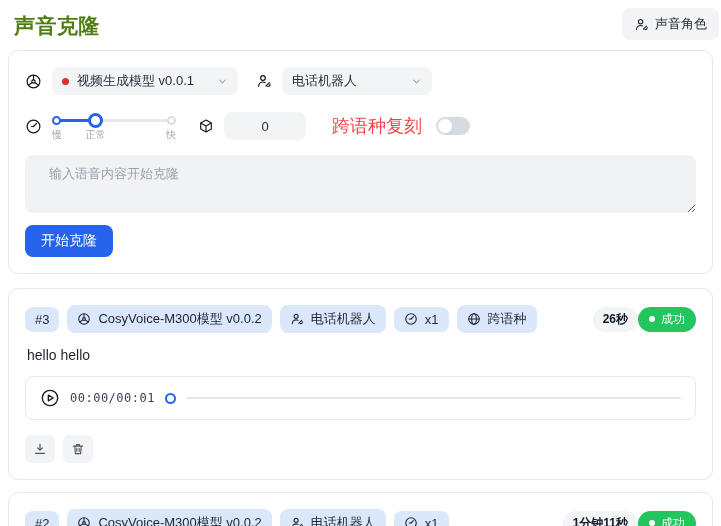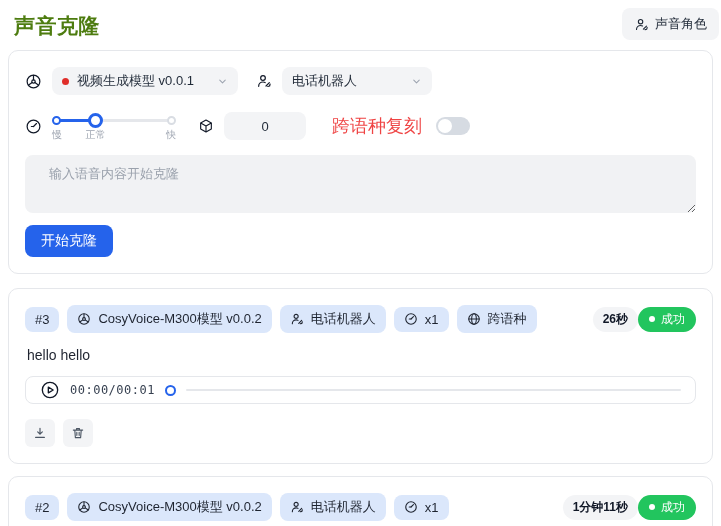--- a/index.html
+++ b/index.html
@@ -102,21 +102,21 @@
   .status-pill {
     background: #22c55e; color: #fff; border-radius: 999px; padding: 4px 11px;
     font-size: 12px; display: inline-flex; align-items: center; gap: 6px; white-space: nowrap;
   }
   .status-pill .dot { width: 6px; height: 6px; border-radius: 50%; background: #fff; }
 
   .result-text { font-size: 14px; color: #1f2430; margin: 14px 2px 0 2px; }
 
   .player {
     margin-top: 13px; border: 1px solid #e5e7eb; border-radius: 8px;
-    height: 28px; display: flex; align-items: center; gap: 10px; padding: 0 14px;
+    height: 44px; display: flex; align-items: center; gap: 10px; padding: 0 14px;
   }
   .play-btn { background: none; border: none; padding: 0; cursor: pointer; color: #111827; display: inline-flex; }
   .player-time { font-family: "DejaVu Sans Mono", monospace; font-size: 12px; color: #374151; letter-spacing: 0.5px; }
   .player-handle { width: 11px; height: 11px; border-radius: 50%; background: #fff; border: 2.5px solid #2563eb; flex: 0 0 auto; }
   .player-track { flex: 1; height: 2px; background: #e5e7eb; border-radius: 1px; }
 
   .actions-row { margin-top: 15px; display: flex; gap: 8px; }
   .icon-btn {
     width: 30px; height: 28px; background: #f3f4f6; border: none; border-radius: 6px;
     display: inline-flex; align-items: center; justify-content: center;

